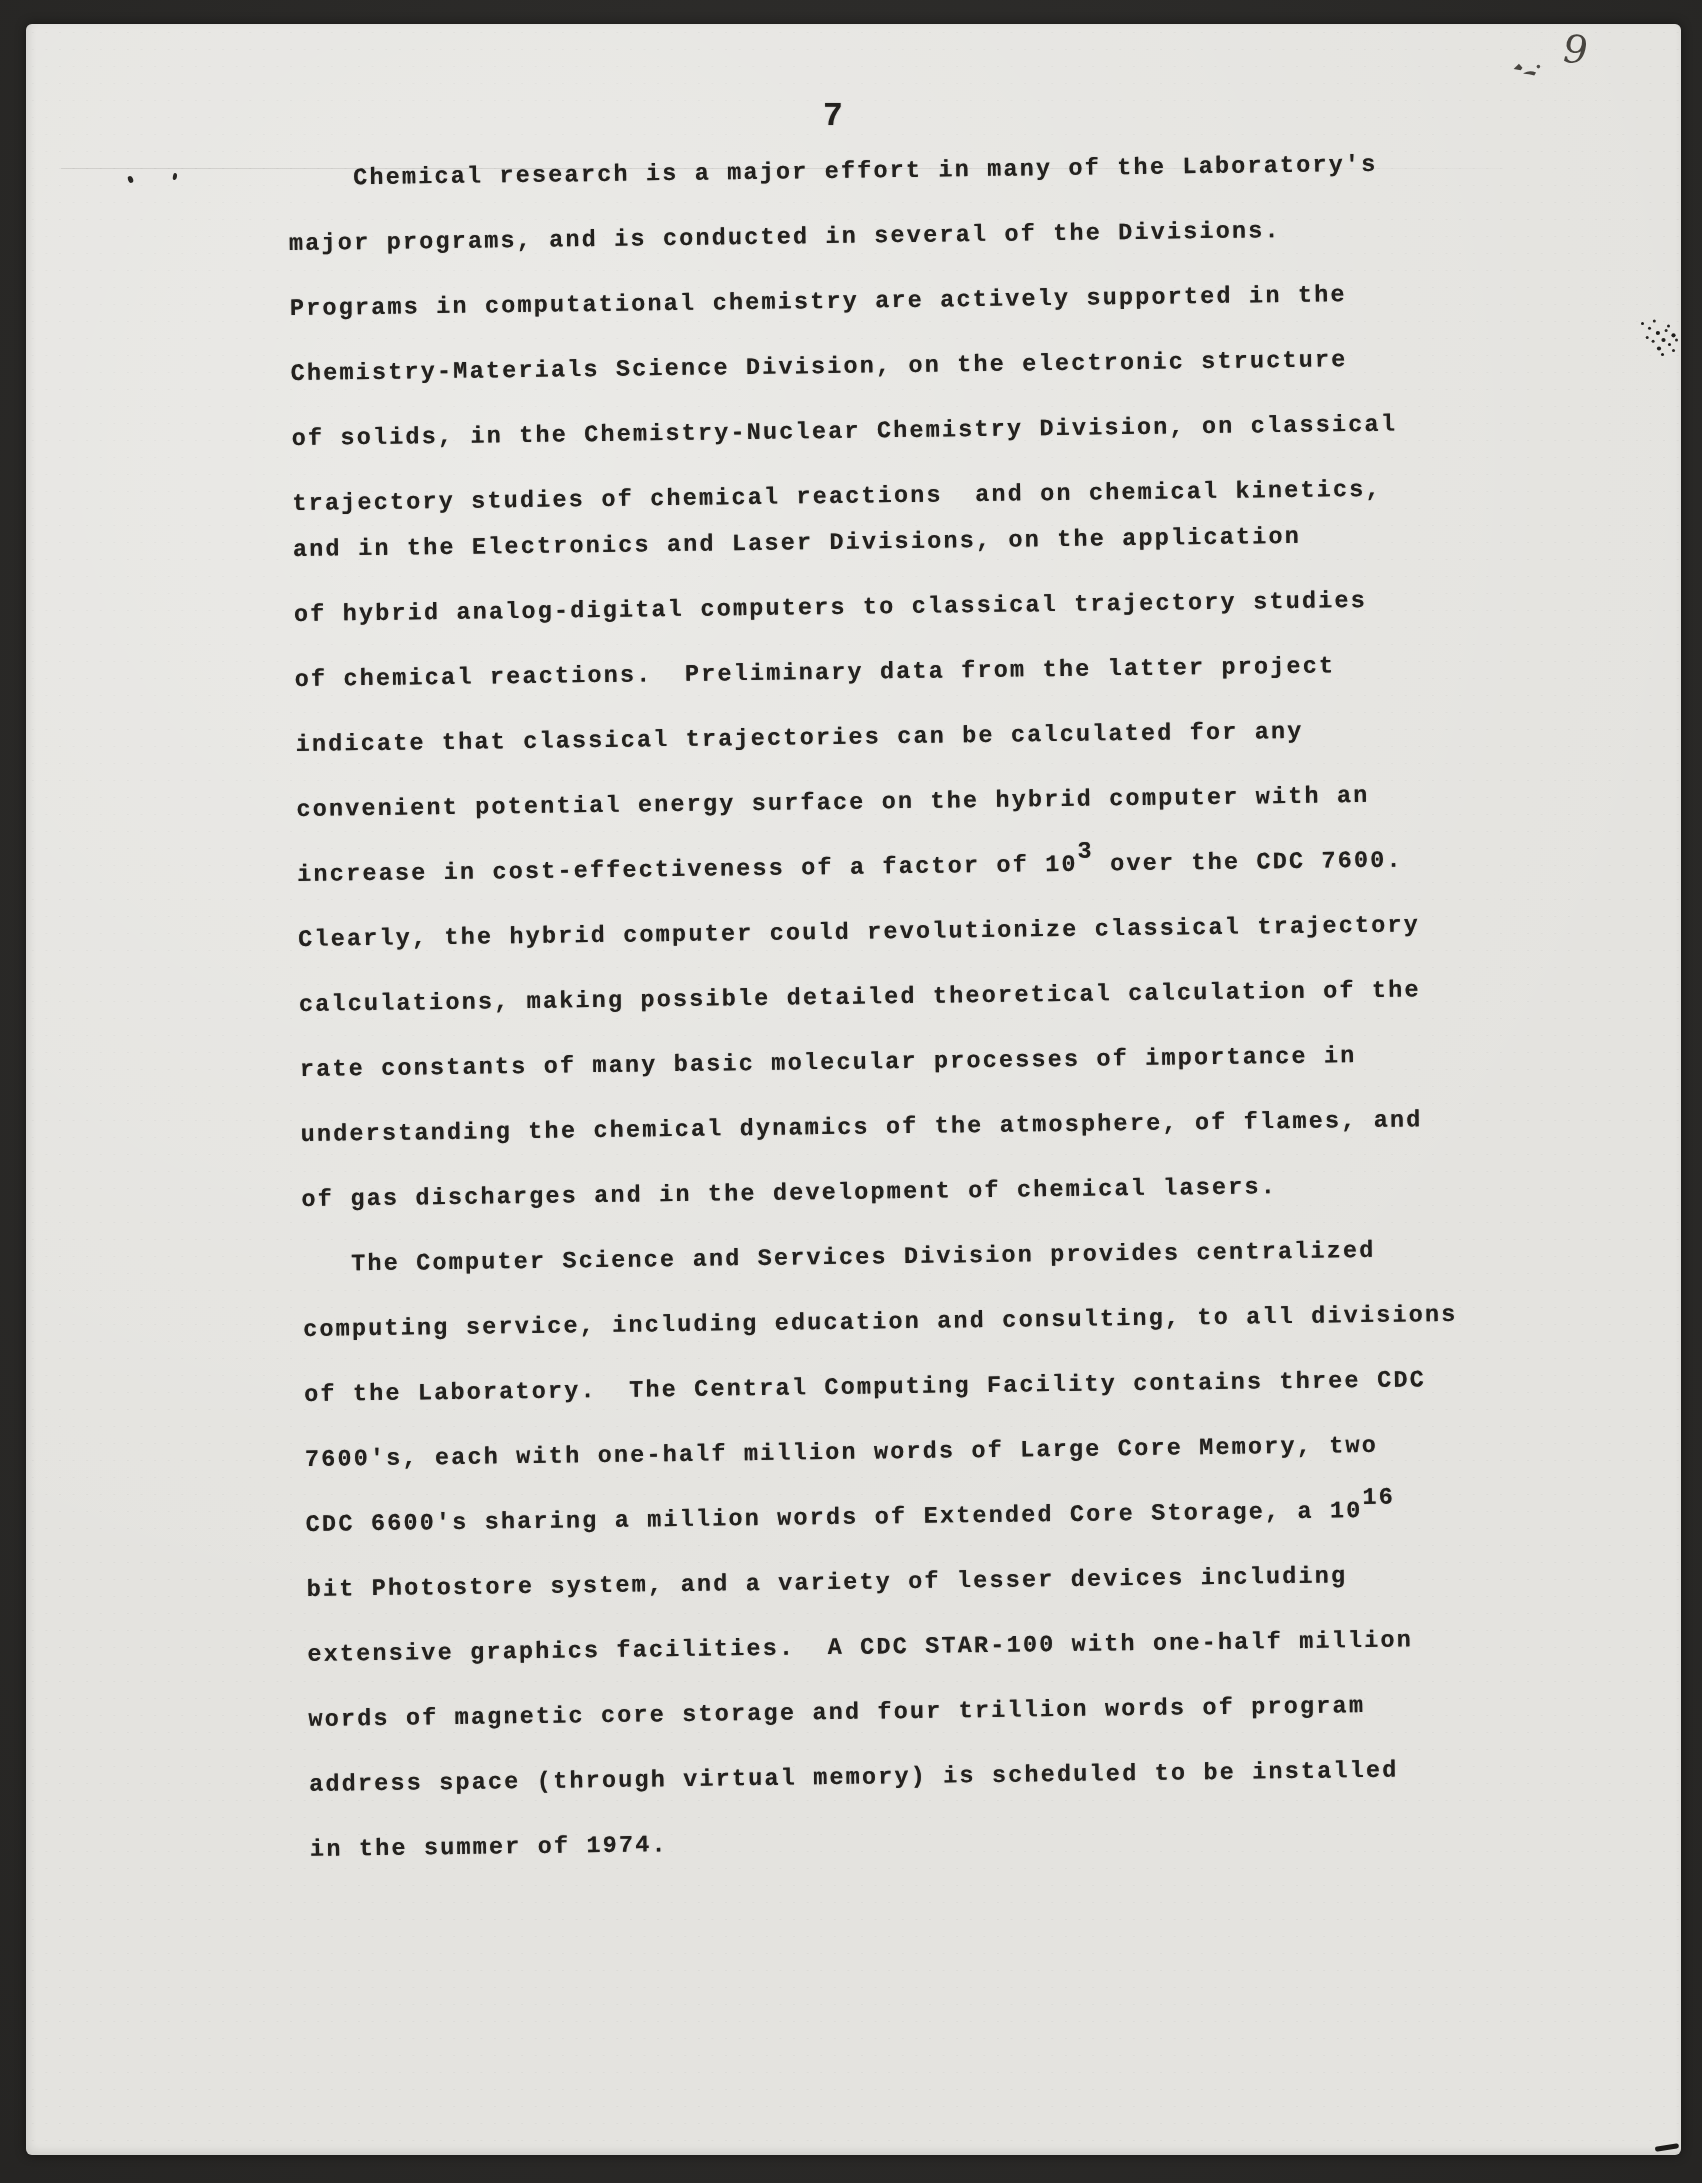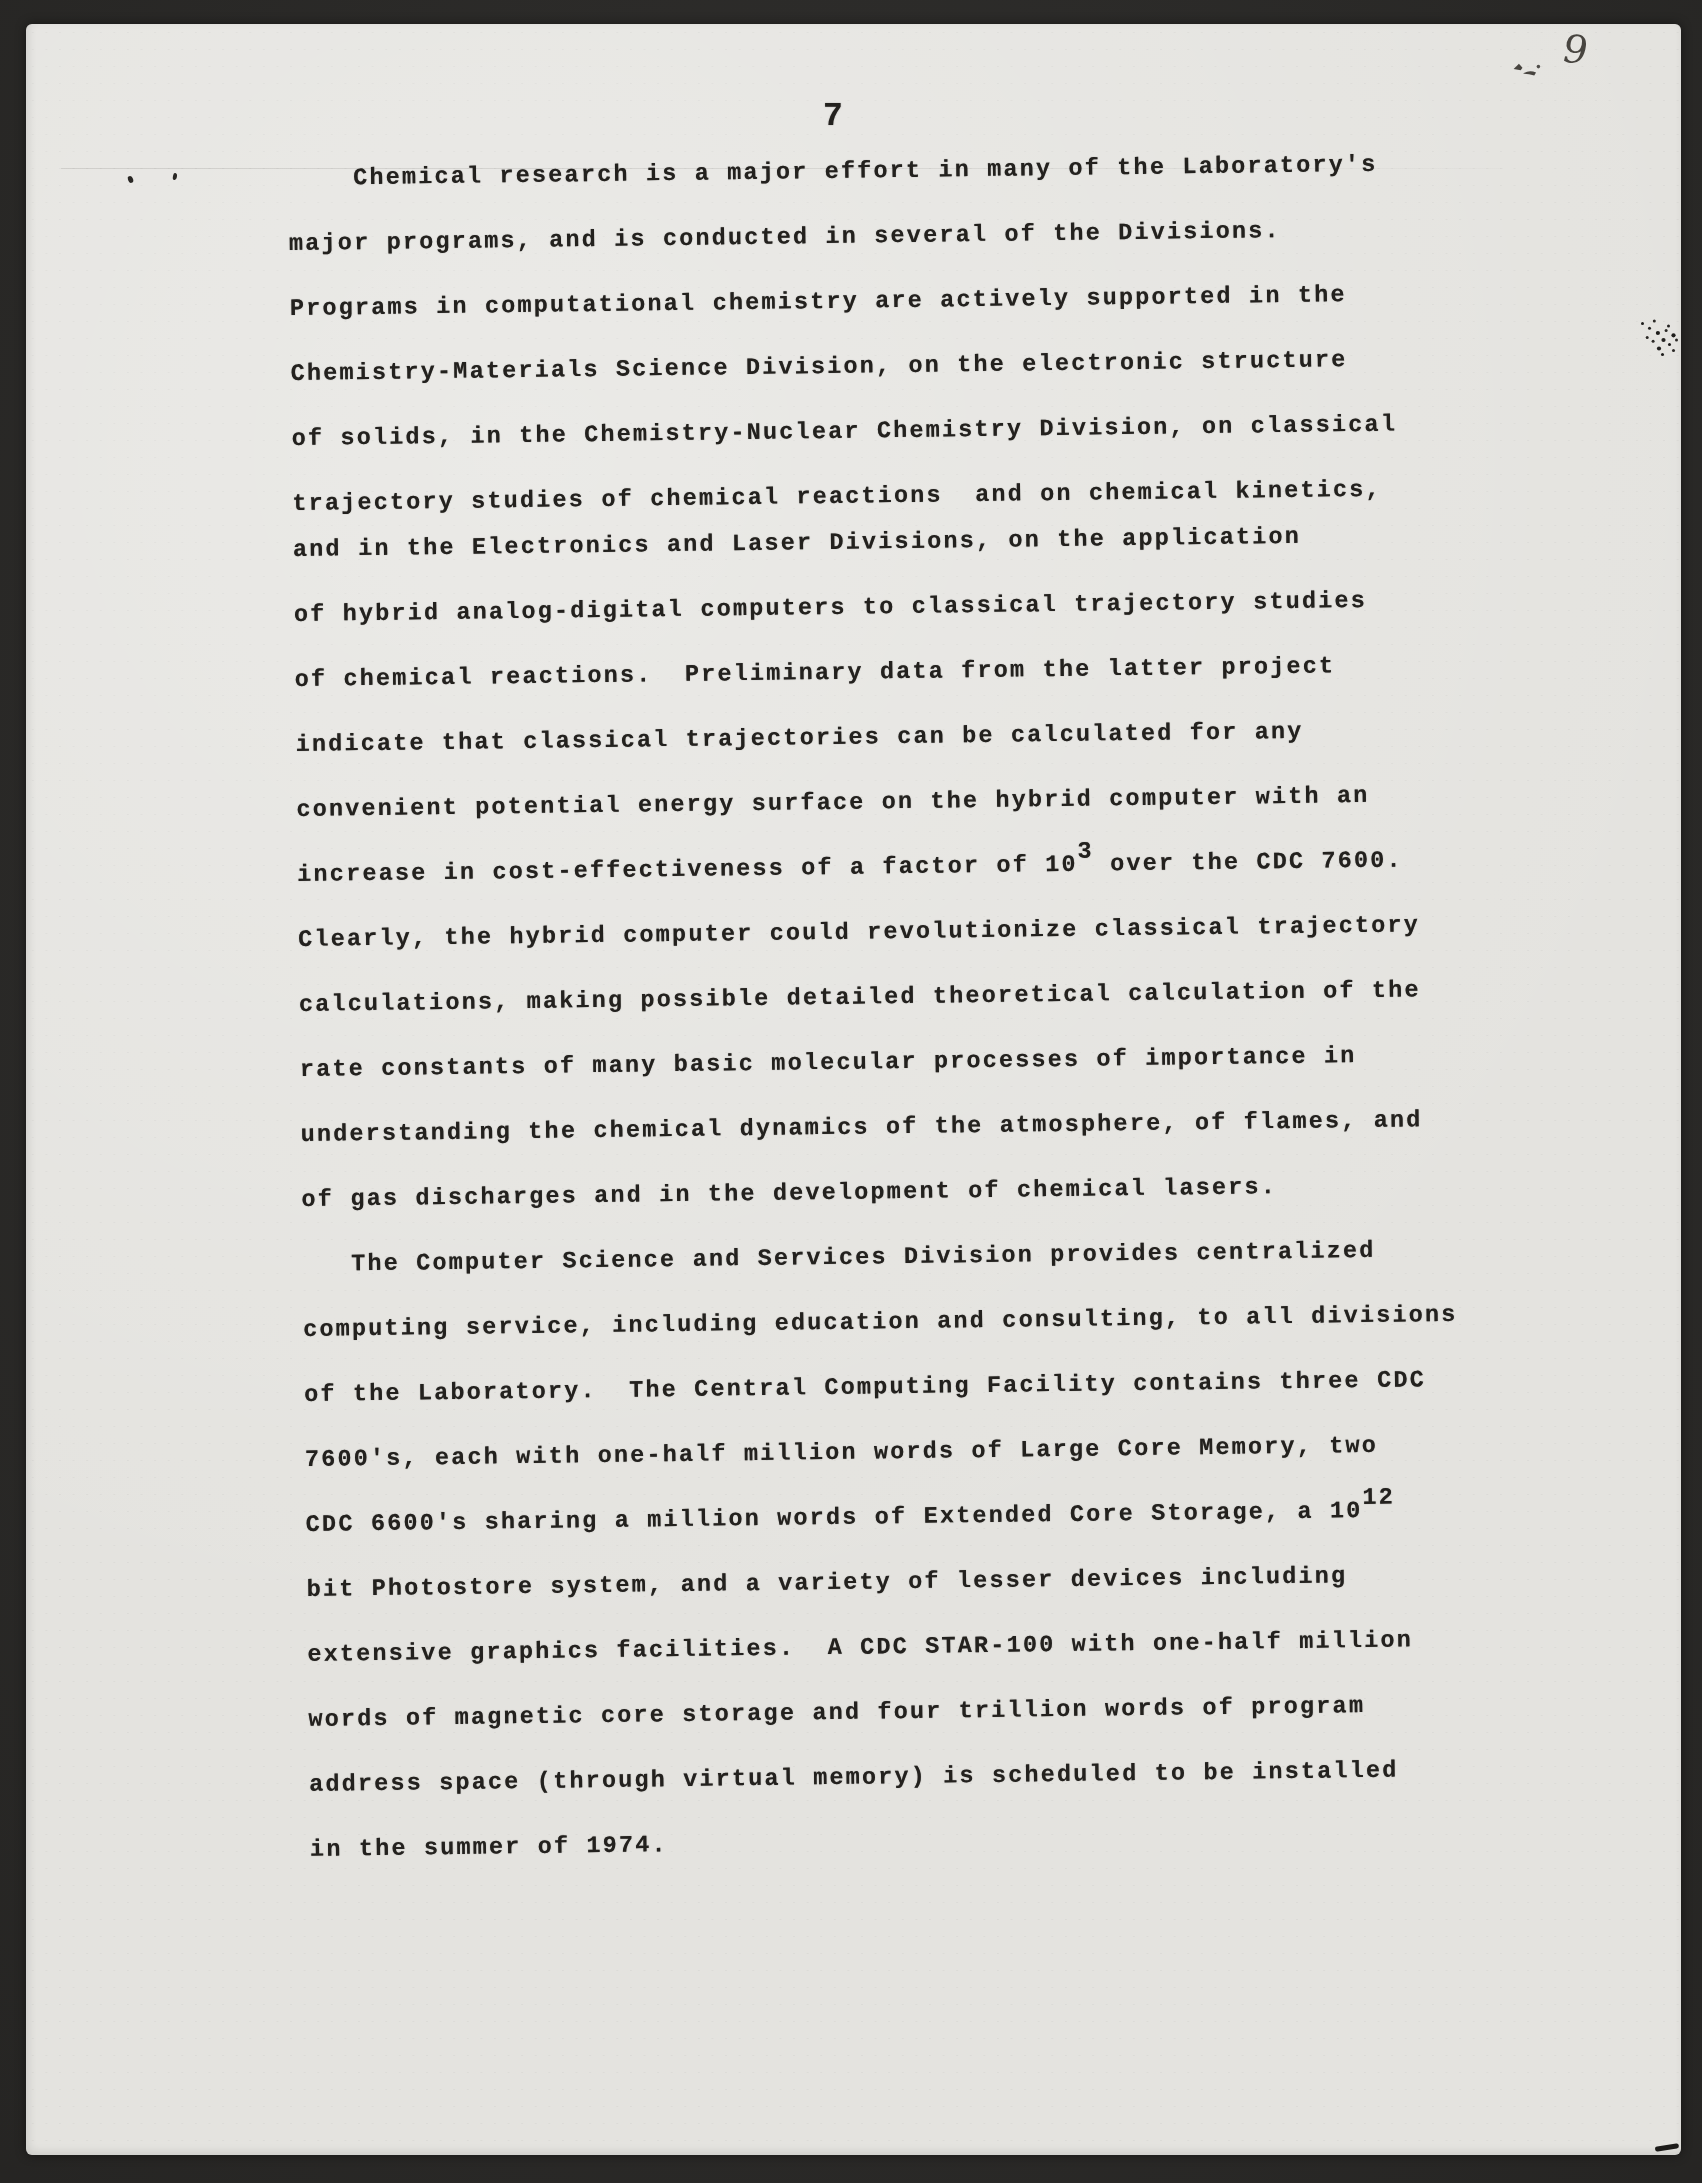--- a/index.html
+++ b/index.html
@@ -135,21 +135,21 @@
         <div class="line"><span>increase in cost-effectiveness of a factor of 10</span><span class="sup">3</span><span> over the CDC 7600.</span></div>
         <div class="line">Clearly, the hybrid computer could revolutionize classical trajectory</div>
         <div class="line">calculations, making possible detailed theoretical calculation of the</div>
         <div class="line">rate constants of many basic molecular processes of importance in</div>
         <div class="line">understanding the chemical dynamics of the atmosphere, of flames, and</div>
         <div class="line">of gas discharges and in the development of chemical lasers.</div>
         <div class="line">   The Computer Science and Services Division provides centralized</div>
         <div class="line">computing service, including education and consulting, to all divisions</div>
         <div class="line">of the Laboratory.  The Central Computing Facility contains three CDC</div>
         <div class="line">7600's, each with one-half million words of Large Core Memory, two</div>
-        <div class="line"><span>CDC 6600's sharing a million words of Extended Core Storage, a 10</span><span class="sup">12</span></div>
+        <div class="line"><span>CDC 6600's sharing a million words of Extended Core Storage, a 10</span><span class="sup">16</span></div>
         <div class="line">bit Photostore system, and a variety of lesser devices including</div>
         <div class="line">extensive graphics facilities.  A CDC STAR-100 with one-half million</div>
         <div class="line">words of magnetic core storage and four trillion words of program</div>
         <div class="line">address space (through virtual memory) is scheduled to be installed</div>
         <div class="line">in the summer of 1974.</div>
       </div>
 
   </div>
 </div>
 

